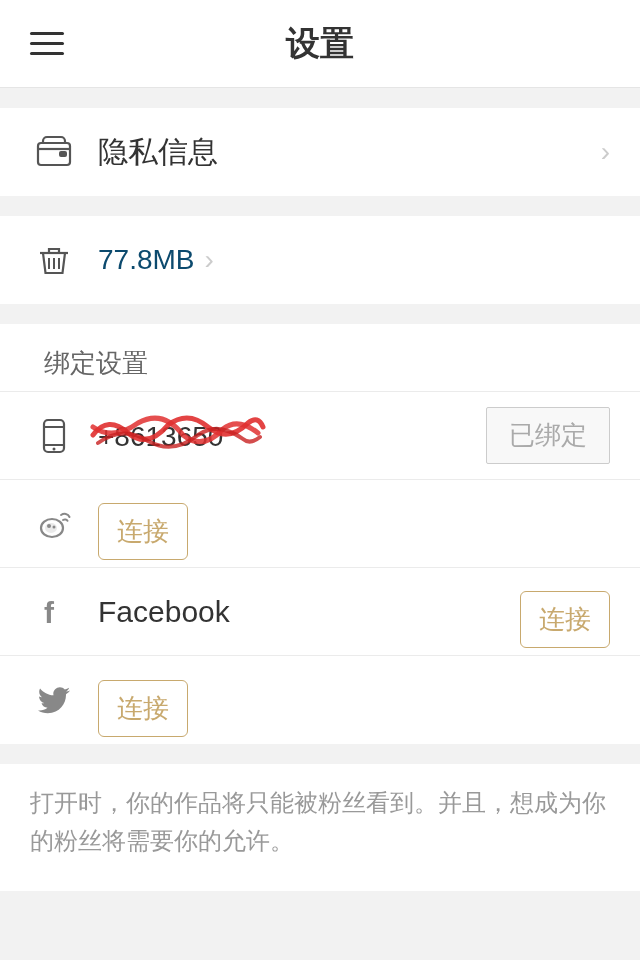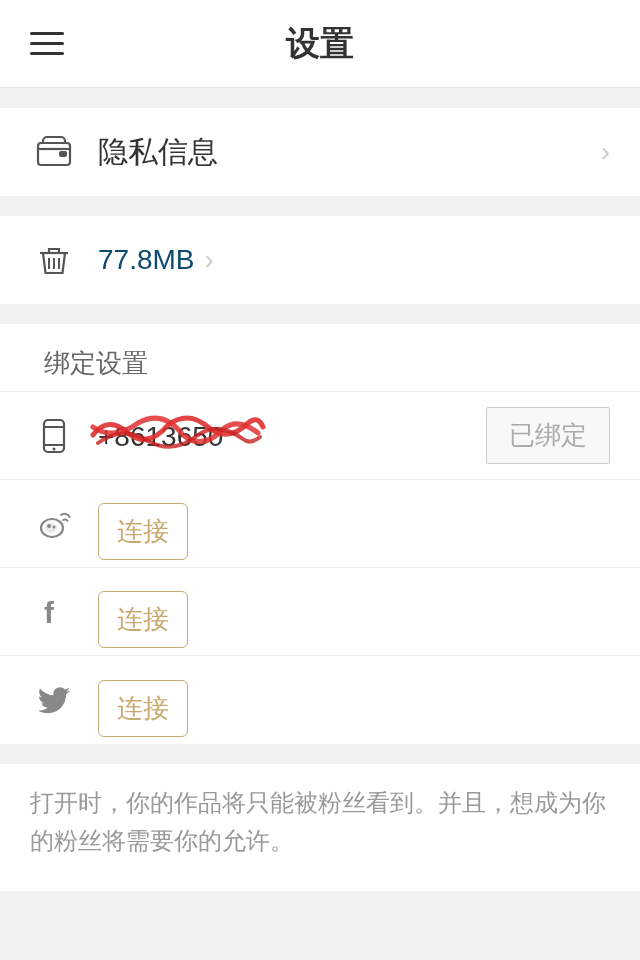--- a/index.html
+++ b/index.html
@@ -254,20 +254,21 @@
     </div>
     <button class="bind-btn">连接</button>
   </div>
 
   <div class="list-row">
     <div class="row-icon icon-facebook">
       <svg viewBox="0 0 38 38" fill="none" xmlns="http://www.w3.org/2000/svg">
         <text x="9" y="30" font-size="30" font-family="Arial, sans-serif" font-weight="700" fill="#888">f</text>
       </svg>
     </div>
+    <span class="row-label">Facebook</span>
     <button class="bind-btn">连接</button>
   </div>
 
   <div class="list-row">
     <div class="row-icon icon-twitter">
       <svg viewBox="0 0 38 38" fill="none" xmlns="http://www.w3.org/2000/svg">
         <path d="M35,9.5 c-1.2,0.5-2.5,0.9-3.9,1.1 c1.4-0.8,2.5-2.2,3-3.8 c-1.3,0.8-2.8,1.3-4.3,1.6 C28.5,7,26.8,6.2,24.9,6.2 c-3.7,0-6.6,3-6.6,6.6 c0,0.5,0.1,1,0.2,1.5 C13,14,8.3,11.3,5.1,7.4 c-0.6,1-0.9,2.2-0.9,3.4 c0,2.3,1.2,4.3,2.9,5.5 c-1.1,0-2.1-0.3-3-0.8 l0,0.1 c0,3.2,2.3,5.8,5.3,6.5 c-0.6,0.1-1.1,0.2-1.7,0.2 c-0.4,0-0.8,0-1.2-0.1 c0.8,2.6,3.2,4.4,6,4.5 c-2.2,1.7-5,2.8-8,2.8 c-0.5,0-1,0-1.5-0.1 c2.8,1.8,6.2,2.8,9.8,2.8 c11.8,0,18.2-9.7,18.2-18.2 c0-0.3,0-0.6,0-0.8 C32.9,12,34.1,10.8,35,9.5z" fill="#888"></path>
       </svg>
     </div>
     <button class="bind-btn">连接</button>

